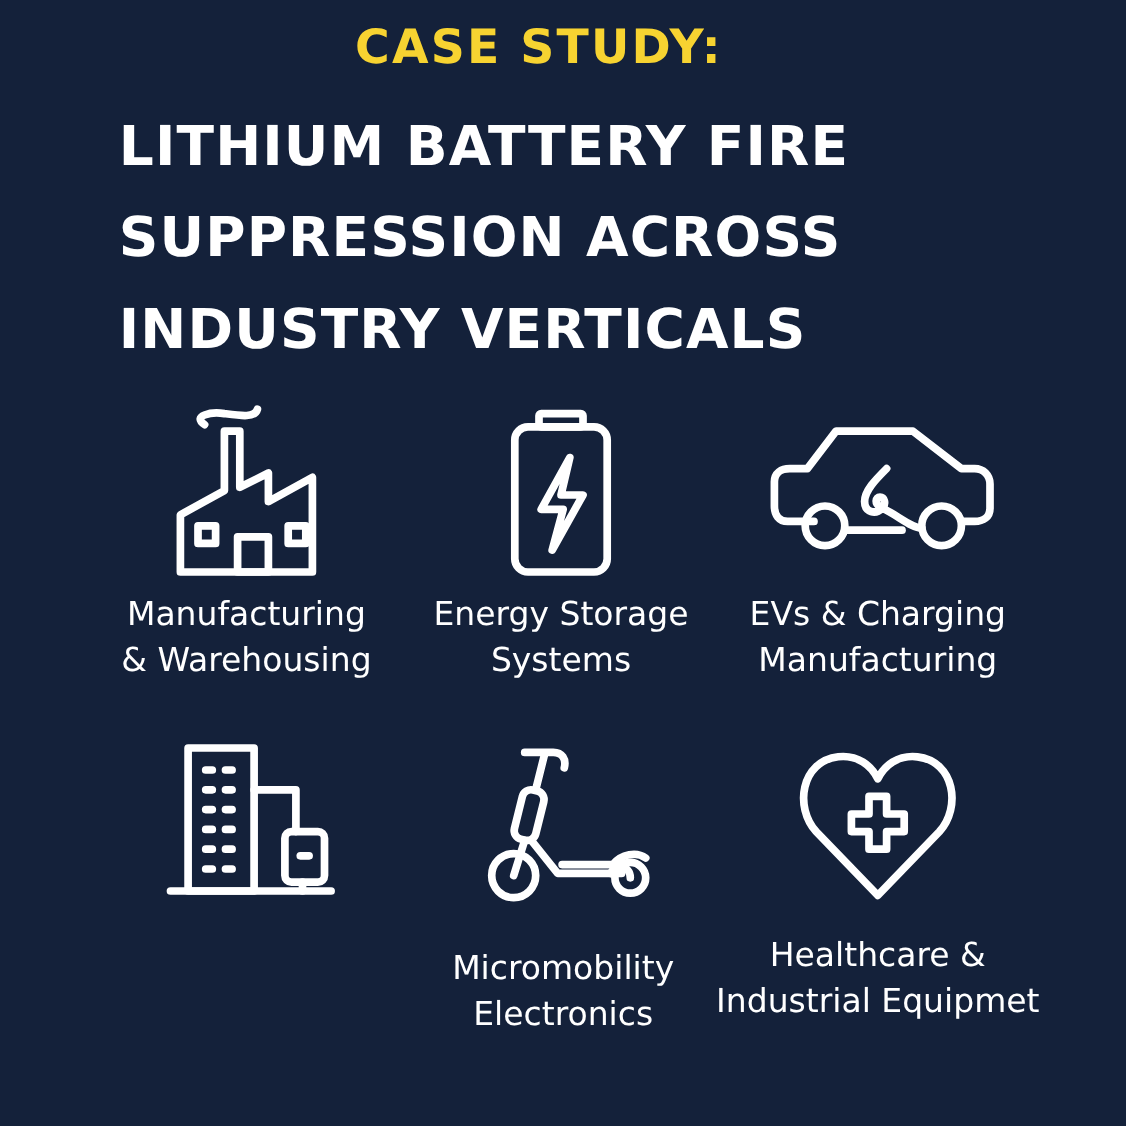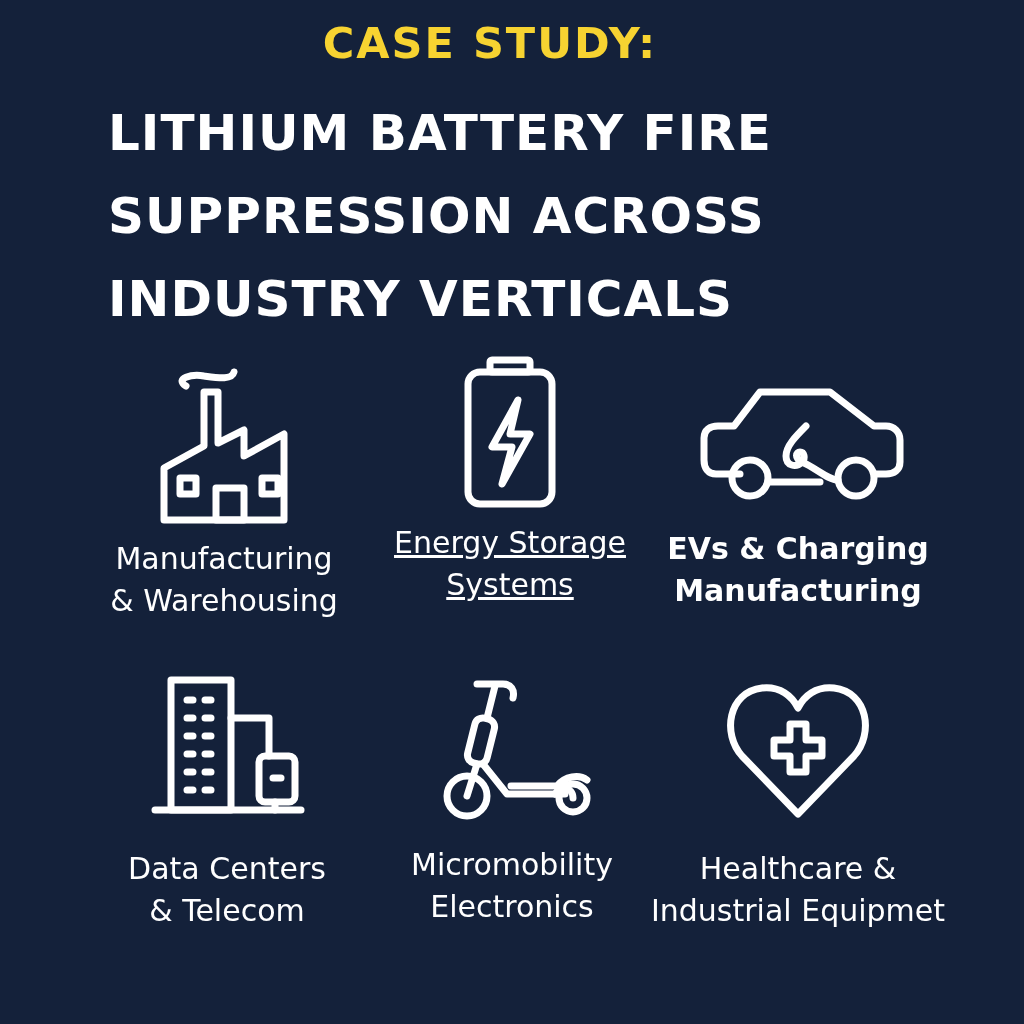--- a/index.html
+++ b/index.html
@@ -30,41 +30,41 @@
     <rect x="36" y="110" width="16" height="16"></rect>
     <rect x="118" y="110" width="16" height="16"></rect>
     <rect x="72" y="120" width="28" height="32"></rect>
   </svg>
   <div class="label" style="margin-top:10px;">
     <div>Manufacturing</div>
     <div>&amp; Warehousing</div>
   </div>
 </div>
 
-<div class="card" style="left:360px; top:352px;text-decoration:underline;">
+<div class="card" style="left:360px; top:368px;">
   <svg width="160" height="160" viewBox="0 0 160 160">
     <rect x="60" y="8" width="40" height="12" rx="2"></rect>
     <rect x="38" y="20" width="84" height="132" rx="12"></rect>
     <path d="M88 48 L62 95 H82 L72 132 L100 82 H80 Z"></path>
   </svg>
   <div class="label" style="margin-top:10px;">
     <div>Energy Storage</div>
     <div>Systems</div>
   </div>
 </div>
 
 <div class="card" style="left:648px; top:368px;">
   <svg width="220" height="160" viewBox="0 0 220 160">
     <path d="M52 106 H28 C20 106 16 100 16 92 V70 C16 62 22 58 30 58 H46 L72 24 H142 L186 58 H198 C206 58 212 64 212 72 V94 C212 102 206 106 198 106 H188"></path>
     <circle cx="62" cy="110" r="18"></circle>
     <circle cx="168" cy="110" r="18"></circle>
     <path d="M80 114 H132"></path>
     <path d="M118 58 C108 68 98 78 98 88 C98 98 108 100 114 94 C118 90 116 84 112 84 C108 84 106 90 114 94 C128 100 140 112 150 112"></path>
   </svg>
-  <div class="label" style="font-weight:bold;">
+  <div class="label" style="margin-top:10px;">
     <div>EVs &amp; Charging</div>
     <div>Manufacturing</div>
   </div>
 </div>
 
 <div class="card" style="left:77px; top:668px;">
   <svg width="160" height="160" viewBox="0 0 160 160">
     <path d="M8 142 H154"></path>
     <rect x="24" y="12" width="60" height="130"></rect>
     <path d="M84 50 H122 V88"></path>
@@ -73,39 +73,35 @@
     <path d="M126 110 H134"></path>
     <g>
       <path d="M40 32 H46 M58 32 H64"></path>
       <path d="M40 50 H46 M58 50 H64"></path>
       <path d="M40 68 H46 M58 68 H64"></path>
       <path d="M40 86 H46 M58 86 H64"></path>
       <path d="M40 104 H46 M58 104 H64"></path>
       <path d="M40 122 H46 M58 122 H64"></path>
     </g>
   </svg>
-  <div class="label" style="margin-top:20px;">
-    <div>Data Centers</div>
-    <div>&amp; Telecom</div>
-  </div>
 </div>
 
 <div class="card" style="left:362px; top:668px;">
   <svg width="170" height="160" viewBox="0 0 170 160">
     <path d="M50 16 H76 C84 16 88 22 86 30"></path>
     <path d="M68 18 L60 50"></path>
     <rect x="44" y="50" width="20" height="46" rx="8" transform="rotate(14 54 73)"></rect>
     <path d="M50 96 L40 128"></path>
     <circle cx="40" cy="128" r="20"></circle>
     <path d="M56 96 L80 126 H138"></path>
     <path d="M84 118 H130 C138 108 152 106 160 112"></path>
     <circle cx="146" cy="130" r="14"></circle>
     <path d="M128 126 C132 118 146 118 146 130"></path>
   </svg>
-  <div class="label" style="margin-top:16px;">
+  <div class="label" style="margin-top:32px;">
     <div>Micromobility</div>
     <div>Electronics</div>
   </div>
 </div>
 
 <div class="card" style="left:648px; top:668px;text-align:center;">
   <svg width="160" height="160" viewBox="0 0 160 160">
     <path d="M80 146 L24 88 C4 66 10 24 44 20 C62 18 74 28 80 40 C86 28 98 18 116 20 C150 24 156 66 136 88 Z"></path>
     <path d="M72 56 H88 V72 H104 V88 H88 V104 H72 V88 H56 V72 H72 Z"></path>
   </svg>

